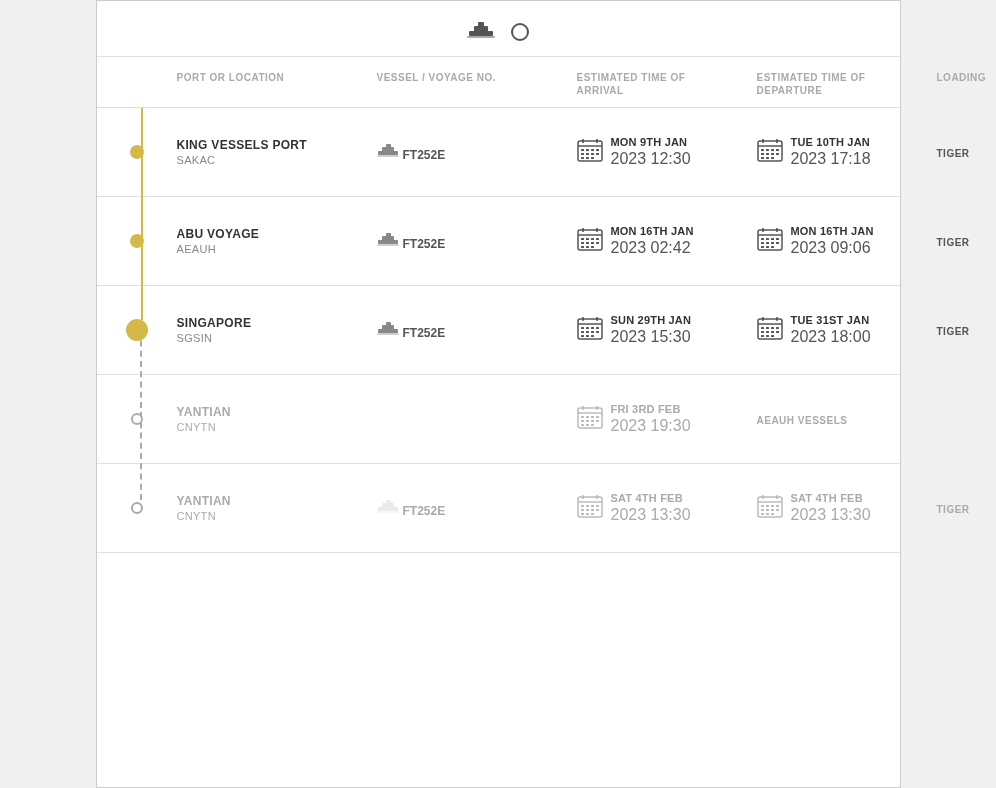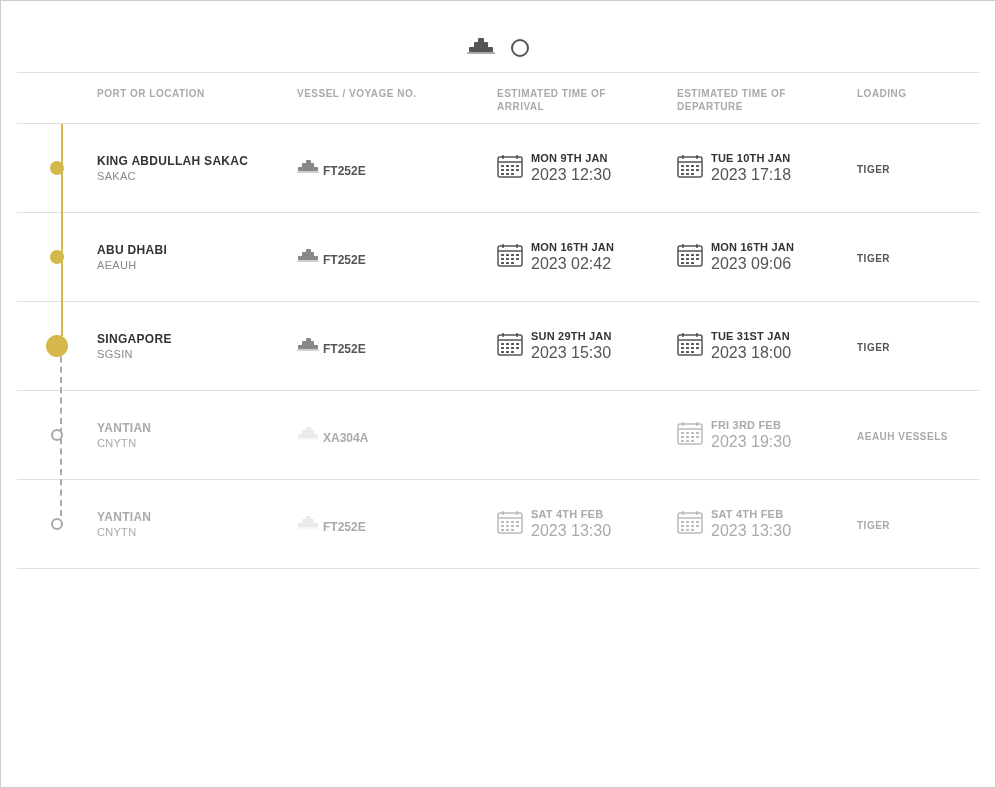--- a/index.html
+++ b/index.html
@@ -5,25 +5,25 @@
     * { box-sizing: border-box; margin: 0; padding: 0; }
     body {
       font-family: 'Arial', sans-serif;
       background: #f0f0f0;
       display: flex;
       justify-content: center;
       align-items: center;
       min-height: 100vh;
     }
     .container {
-      width: 996px;
+      width: 805px;
       min-height: 788px;
       background: #fff;
       border: 1px solid #ccc;
-      padding: 16px;
+      padding: 0;
       position: relative;
     }
     .header {
       display: flex;
       align-items: center;
       justify-content: center;
       padding: 18px 0 12px 0;
       border-bottom: 1px solid #e0e0e0;
       gap: 8px;
     }
@@ -218,21 +218,21 @@
     <div class="col-label">LOADING</div>
   </div>
 
   <div class="rows-area" id="rows-area">
 
   <div class="row">
         <div class="timeline-dot">
           <div class="dot"></div>
         </div>
         <div class="port-info">
-          <span class="port-name">KING ABDULLAH SAKAC</span>
+          <span class="port-name">KING VESSELS PORT</span>
     <span class="port-code">SAKAC</span>
         </div>
         <div class="vessel-info">
           <span class="vessel-ship-icon"><svg width="22" height="16" viewBox="0 0 22 16" fill="none">
     <rect x="1" y="9" width="20" height="4" rx="1" fill="#888"></rect>
     <rect x="5" y="5" width="12" height="5" rx="1" fill="#888"></rect>
     <rect x="9" y="2" width="5" height="4" rx="1" fill="#888"></rect>
     <rect x="0" y="13" width="22" height="2" rx="1" fill="#888" opacity="0.4"></rect>
   </svg></span>
     <span class="vessel-code">FT252E</span>
@@ -283,21 +283,21 @@
         <span class="datetime-time">2023 17:18</span>
       </div>
         </div>
         <div><span class="loading-label">TIGER</span></div>
       </div>
       <div class="row">
         <div class="timeline-dot">
           <div class="dot"></div>
         </div>
         <div class="port-info">
-          <span class="port-name">ABU DHABI</span>
+          <span class="port-name">ABU VOYAGE</span>
     <span class="port-code">AEAUH</span>
         </div>
         <div class="vessel-info">
           <span class="vessel-ship-icon"><svg width="22" height="16" viewBox="0 0 22 16" fill="none">
     <rect x="1" y="9" width="20" height="4" rx="1" fill="#888"></rect>
     <rect x="5" y="5" width="12" height="5" rx="1" fill="#888"></rect>
     <rect x="9" y="2" width="5" height="4" rx="1" fill="#888"></rect>
     <rect x="0" y="13" width="22" height="2" rx="1" fill="#888" opacity="0.4"></rect>
   </svg></span>
     <span class="vessel-code">FT252E</span>
@@ -416,29 +416,20 @@
         <div><span class="loading-label">TIGER</span></div>
       </div>
       <div class="row future-row">
         <div class="timeline-dot">
           <div class="dot future"></div>
         </div>
         <div class="port-info">
           <span class="port-name">YANTIAN</span>
     <span class="port-code">CNYTN</span>
         </div>
-        <div class="vessel-info">
-          <span class="vessel-ship-icon"><svg width="22" height="16" viewBox="0 0 22 16" fill="none">
-    <rect x="1" y="9" width="20" height="4" rx="1" fill="#ccc"></rect>
-    <rect x="5" y="5" width="12" height="5" rx="1" fill="#ccc"></rect>
-    <rect x="9" y="2" width="5" height="4" rx="1" fill="#ccc"></rect>
-    <rect x="0" y="13" width="22" height="2" rx="1" fill="#ccc" opacity="0.4"></rect>
-  </svg></span>
-    <span class="vessel-code">XA304A</span>
-        </div>
         <div class="datetime-cell"></div>
         <div class="datetime-cell">
           <span><svg class="cal-icon" viewBox="0 0 26 24" fill="none" xmlns="http://www.w3.org/2000/svg">
     <rect x="1" y="3" width="24" height="20" rx="2" stroke="#bbb" stroke-width="1.5" fill="none"></rect>
     <rect x="5" y="1" width="2" height="4" rx="1" fill="#bbb"></rect>
     <rect x="19" y="1" width="2" height="4" rx="1" fill="#bbb"></rect>
     <line x1="1" y1="8" x2="25" y2="8" stroke="#bbb" stroke-width="1.5"></line>
     <rect x="4" y="11" width="3" height="2" rx="0.5" fill="#bbb"></rect>
     <rect x="9" y="11" width="3" height="2" rx="0.5" fill="#bbb"></rect>
     <rect x="14" y="11" width="3" height="2" rx="0.5" fill="#bbb"></rect>

